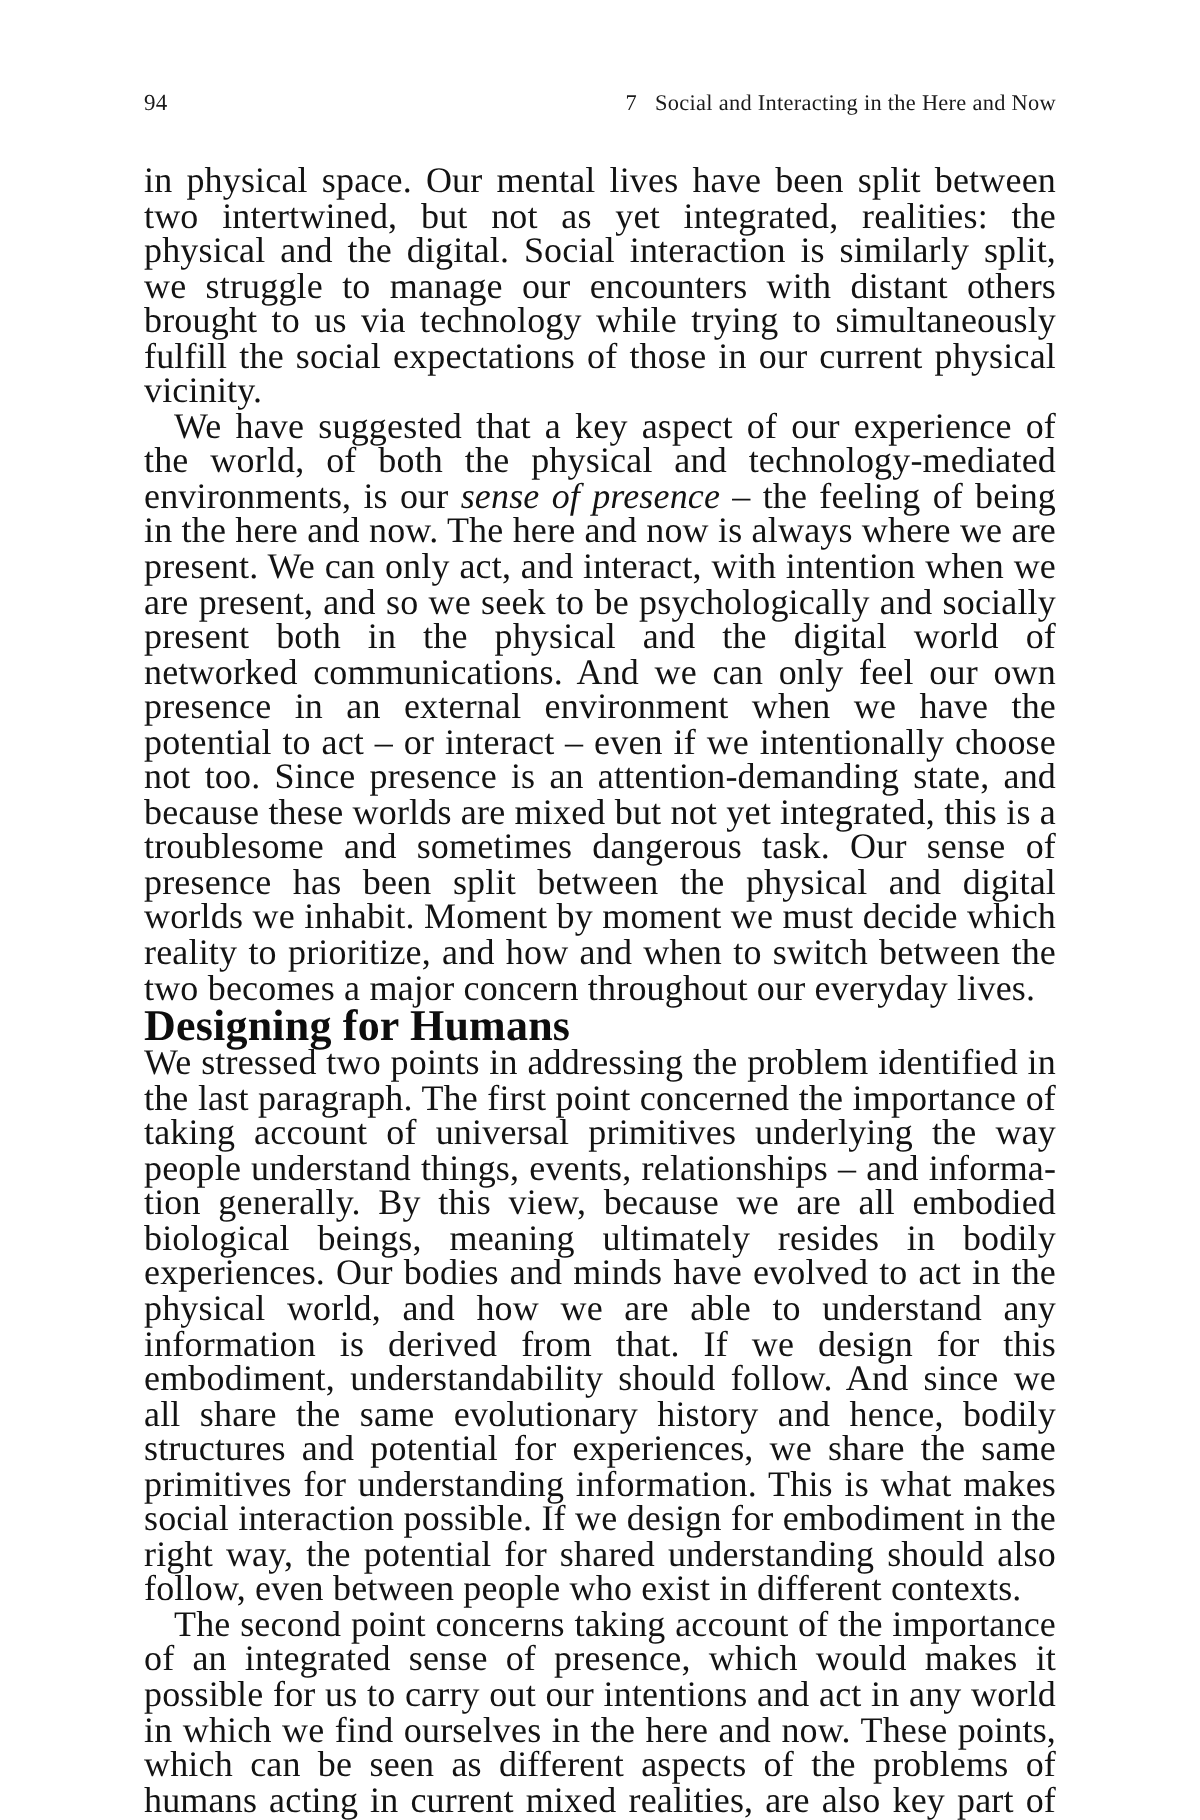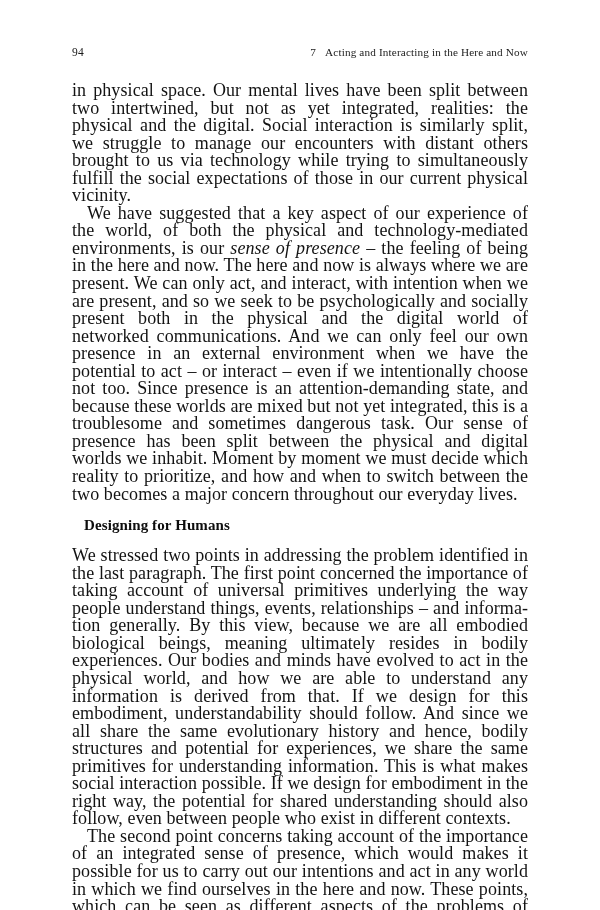--- a/index.html
+++ b/index.html
@@ -66,22 +66,22 @@
     text-align: justify;
     text-justify: inter-word;
     hyphens: manual;
     color: #131313;
     letter-spacing: 0.005em;
   }
   p.body-text.indented {
     text-indent: 15px;
   }
   h2.section-heading {
-    margin: 12px;
-    font-size: 15px;
+    margin: 0;
+    font-size: 22px;
     line-height: 20px;
     font-weight: bold;
     letter-spacing: 0.1px;
     color: #0d0d0d;
     text-align: left;
   }
   
   .blk-para1 { margin-top: 0; }
   .blk-para2 { margin-top: 0; }
   .blk-heading { margin-top: 51px; }
@@ -91,21 +91,21 @@
 </style>
 </head>
 <body>
 
 <div class="page">
 
   <div class="running-head">
     <span class="folio">94</span>
     <span class="chapter-head">
       <span class="chapter-num">7</span>
-      <span class="chapter-title">Acting and Interacting in the Here and Now</span>
+      <span class="chapter-title">Social and Interacting in the Here and Now</span>
     </span>
   </div>
 
   <div class="column">
 
     <p class="body-text blk-para1">in physical space. Our mental lives have been split between two intertwined, but not as yet integrated, realities: the physical and the digital. Social interaction is similarly split, we struggle to manage our encounters with distant others brought to us via technology while trying to simultaneously fulfill the social expectations of those in our current physical vicinity.</p>
 
     <p class="body-text indented blk-para2"><span>We have suggested that a key aspect of our experience of the world, of both the physical and technology-mediated environments, is our </span><em>sense of presence</em><span> – the feeling of being in the here and now. The here and now is always where we are present. We can only act, and interact, with intention when we are present, and so we seek to be psychologically and socially present both in the physical and the digital world of networked communications. And we can only feel our own presence in an external environment when we have the potential to act – or interact – even if we intentionally choose not too. Since presence is an attention-demanding state, and because these worlds are mixed but not yet integrated, this is a troublesome and sometimes dangerous task. Our sense of presence has been split between the physical and digital worlds we inhabit. Moment by moment we must decide which reality to prioritize, and how and when to switch between the two becomes a major concern throughout our everyday lives.</span></p>
 
     <h2 class="section-heading blk-heading">Designing for Humans</h2>

